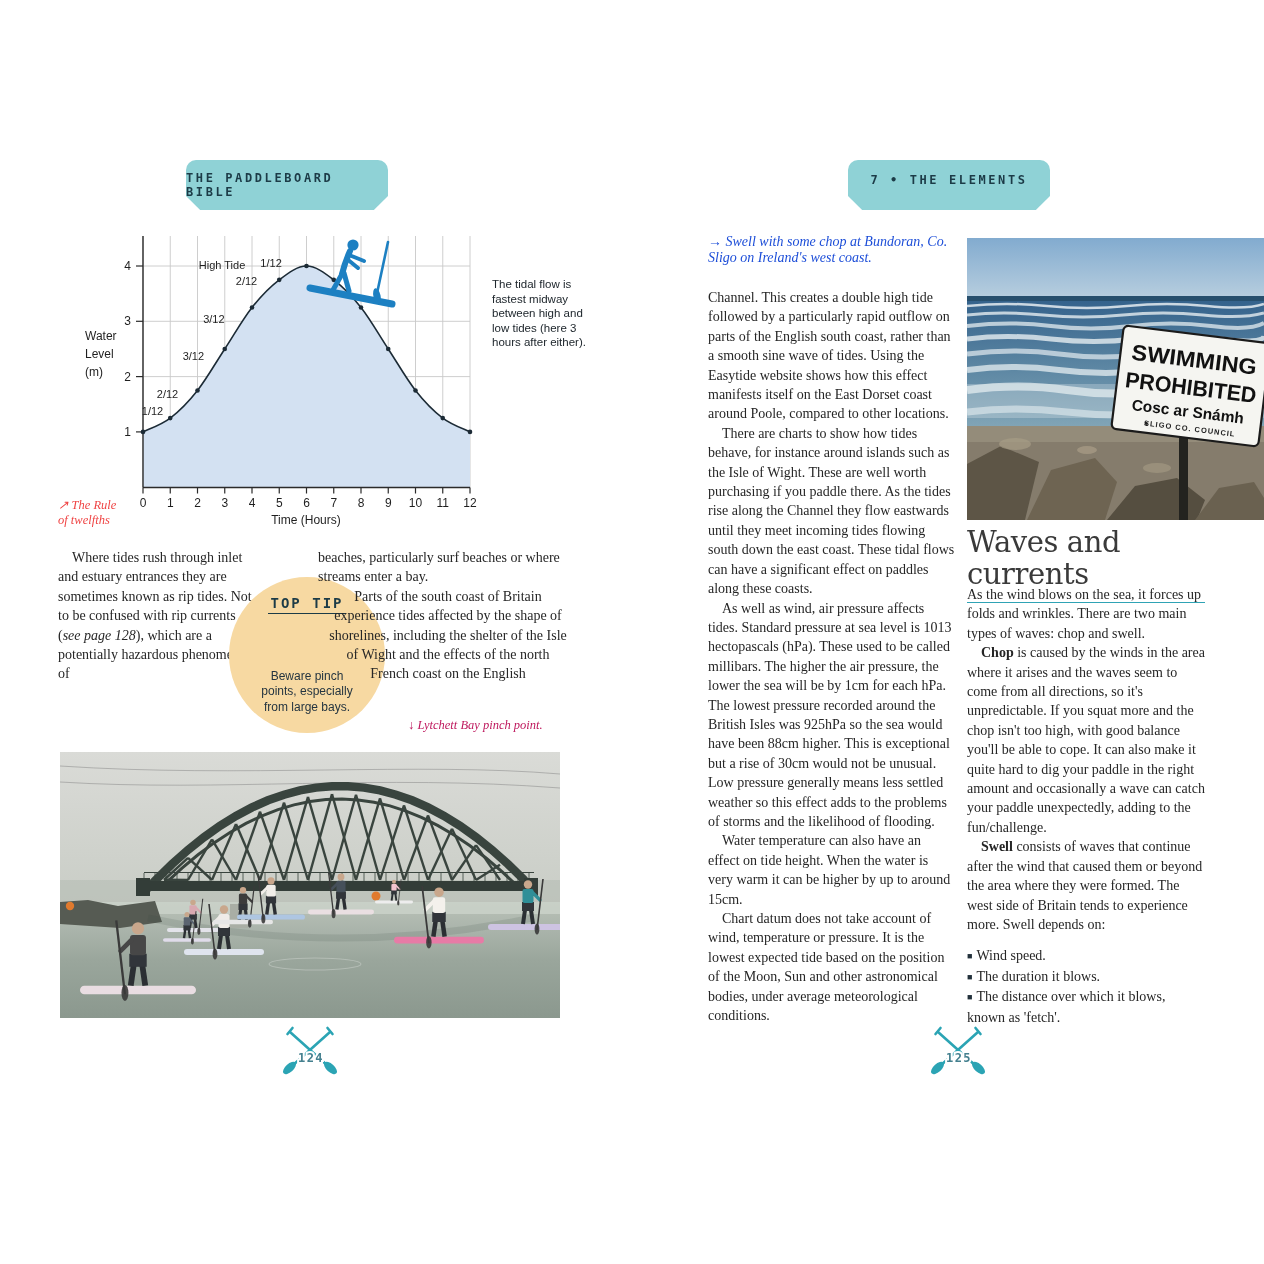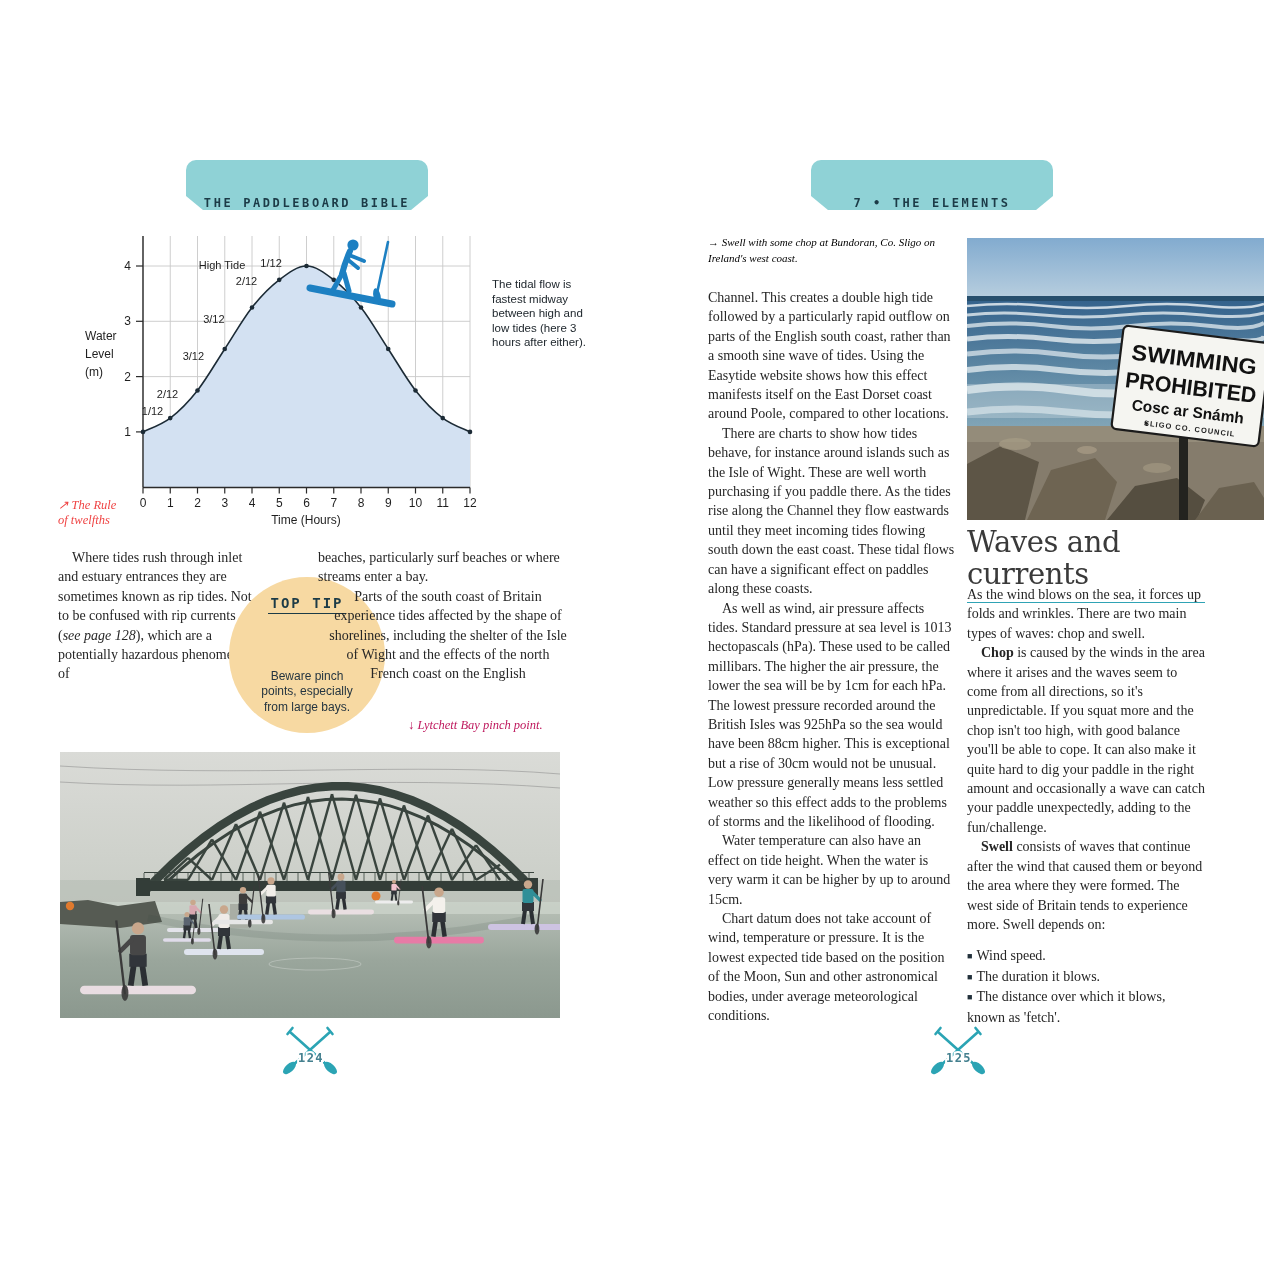--- a/index.html
+++ b/index.html
@@ -1,22 +1,22 @@
 <!DOCTYPE html>
 <html><head>
 <meta charset="utf-8">
 <style>
   html,body{margin:0;padding:0;background:#ffffff;}
   #page{position:relative;width:1264px;height:1264px;background:#ffffff;overflow:hidden;
         font-family:"Liberation Serif",serif;color:#262626;}
   .abs{position:absolute;}
 
   
-  .banner{position:absolute;top:160px;width:242px;height:50px;background:#8fd2d6;
-          display:flex;align-items:flex-end;justify-content:center;box-sizing:border-box;
+  .banner{position:absolute;top:160px;width:202px;height:50px;background:#8fd2d6;
+          display:flex;align-items:flex-end;justify-content:center;padding-bottom:11px;box-sizing:border-box;
           clip-path:polygon(0 0,100% 0,100% 72%,93% 100%,7% 100%,0 72%);border-radius:10px 10px 0 0;}
   .banner-text{font-family:"DejaVu Sans Mono",monospace;font-weight:bold;font-size:12px;
                letter-spacing:2.6px;color:#1c3b47;}
 
   
   #chart-wrap{left:85px;top:228px;width:470px;height:305px;}
   #annotation{left:449px;top:277px;width:102px;font-family:"Liberation Sans",sans-serif;
               font-size:11.5px;line-height:14.5px;color:#20282e;margin-left:43px;}
   #rule-caption{left:58px;top:498px;width:110px;font-style:italic;font-size:12.5px;line-height:15px;color:#ef4444;}
 
@@ -32,21 +32,21 @@
   .toptip-title{font-family:"DejaVu Sans Mono",monospace;font-weight:bold;font-size:14px;letter-spacing:2px;
                 color:#1c3b47;border-bottom:1.5px solid #1c3b47;padding:0 2px 2px 2px;margin-bottom:7px;}
   .toptip-body{font-family:"Liberation Sans",sans-serif;font-size:12px;line-height:15.5px;color:#253540;width:108px;}
   #lytchett-caption{left:368px;top:718px;width:210px;font-style:italic;font-size:12.5px;color:#be185d;margin-left:40px;}
 
   
   #bridge-photo{left:60px;top:752px;width:500px;height:266px;}
   #sea-photo{left:967px;top:238px;width:297px;height:282px;}
 
   
-  #r-caption-top{left:708px;top:234px;width:248px;font-style:italic;font-size:11px;line-height:16px;color:#000000;}
+  #r-caption-top{left:708px;top:234px;width:248px;font-style:italic;font-size:14px;line-height:16px;color:#1d4ed8;}
   #r-col1{left:708px;top:288px;width:247px;}
   #waves-head{left:967px;top:526px;width:238px;border-bottom:1.6px solid #2fa3b5;padding-bottom:12px;}
   #waves-head h2{margin:0;font-family:"DejaVu Serif",serif;font-weight:400;font-size:29px;
                  letter-spacing:-0.4px;color:#3a3a3a;line-height:32px;}
   #r-col2{left:967px;top:585px;width:238px;}
   .bullet{margin:0;font-size:14px;line-height:19.4px;}
   .sq{font-size:9px;color:#22303a;vertical-align:1px;margin-right:4px;}
 
   
   .pagenum-wrap{position:absolute;top:1022px;width:64px;height:58px;}
@@ -400,21 +400,21 @@
           <line x1="12" y1="10" x2="50" y2="44"></line>
         <line x1="54.5" y1="12" x2="49.5" y2="6"></line>
           <line x1="9.5" y1="12" x2="14.5" y2="6"></line>
       </g>
       <ellipse cx="11.5" cy="46" rx="8" ry="4" fill="#2ba4b4" transform="rotate(138 11.5 46)"></ellipse>
       <ellipse cx="52.5" cy="46" rx="8" ry="4" fill="#2ba4b4" transform="rotate(42 52.5 46)"></ellipse>
       <text x="33" y="40" text-anchor="middle" class="pagenum-text" font-size="12" letter-spacing="1.5" fill="#44808f" stroke="#ffffff" stroke-width="4" paint-order="stroke">124</text>
     </svg>
   </div>
 
-  <div class="banner" style="left:811px;">
+  <div class="banner" style="left:848px;align-items:center;">
     <span class="banner-text">7 • THE ELEMENTS</span>
   </div>
 
   <div class="abs" id="r-caption-top">→ Swell with some chop at Bundoran, Co. Sligo on Ireland's west coast.</div>
 
   <div class="abs" id="r-col1">
     <p class="para">Channel. This creates a double high tide followed by a particularly rapid outflow on parts of the English south coast, rather than a smooth sine wave of tides. Using the Easytide website shows how this effect manifests itself on the East Dorset coast around Poole, compared to other locations.</p>
     <p class="para ind">There are charts to show how tides behave, for instance around islands such as the Isle of Wight. These are well worth purchasing if you paddle there. As the tides rise along the Channel they flow eastwards until they meet incoming tides flowing south down the east coast. These tidal flows can have a significant effect on paddles along these coasts.</p>
     <p class="para ind">As well as wind, air pressure affects tides. Standard pressure at sea level is 1013 hectopascals (hPa). These used to be called millibars. The higher the air pressure, the lower the sea will be by 1cm for each hPa. The lowest pressure recorded around the British Isles was 925hPa so the sea would have been 88cm higher. This is exceptional but a rise of 30cm would not be unusual. Low pressure generally means less settled weather so this effect adds to the problems of storms and the likelihood of flooding.</p>
     <p class="para ind">Water temperature can also have an effect on tide height. When the water is very warm it can be higher by up to around 15cm.</p>

